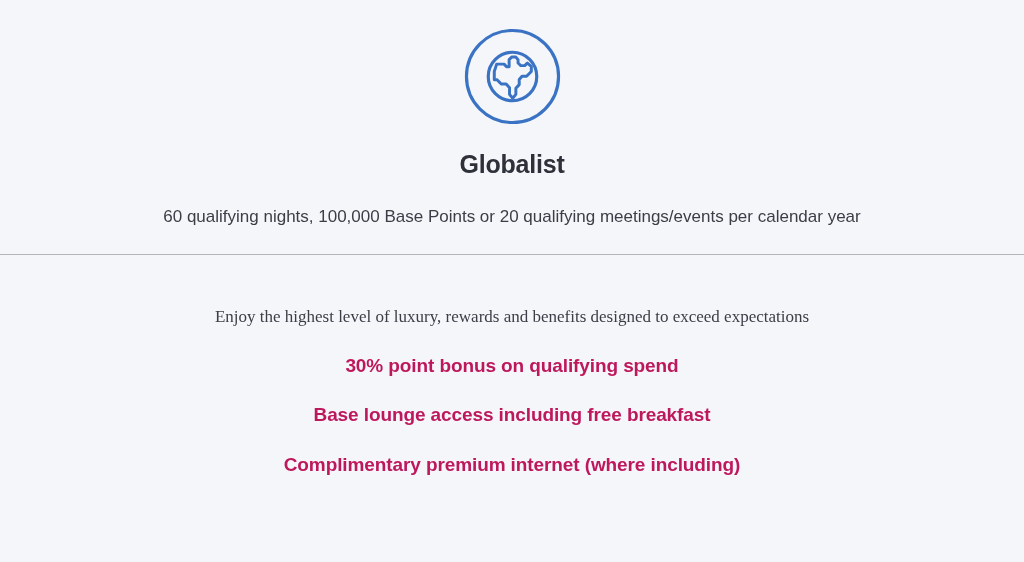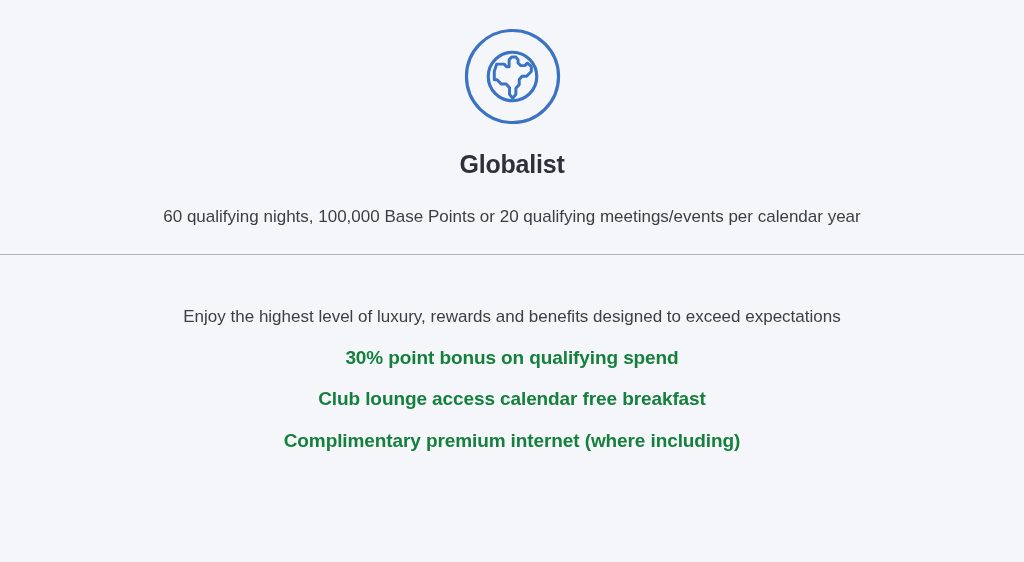--- a/index.html
+++ b/index.html
@@ -72,34 +72,35 @@
     flex-direction: column;
     align-items: center;
     padding-top: 44px;
   }
 
   .benefits-intro {
     font-size: 17px;
     font-weight: normal;
     color: #3b3e46;
     line-height: 1.2;
+    font-family: Liberation Serif, serif;
   }
 
   .benefit-list {
     list-style: none;
     margin: 0;
     padding: 0;
     width: 100%;
   }
 
   .benefit-item {
-    margin-top: 18px;
+    margin-top: 26px;
     font-size: 19px;
     font-weight: bold;
-    color: #15803d;
+    color: #be185d;
     text-align: center;
     line-height: 1.25;
     letter-spacing: -0.1px;
   }
 </style>
 </head>
 <body>
 
 <div class="tier-card">
 
@@ -122,18 +123,18 @@
 
     <hr class="tier-divider">
   </div>
 
   <div class="tier-benefits">
 
     <div class="benefits-intro">Enjoy the highest level of luxury, rewards and benefits designed to exceed expectations</div>
 
     <ul class="benefit-list">
       <li class="benefit-item">30% point bonus on qualifying spend</li>
-      <li class="benefit-item">Club lounge access calendar free breakfast</li>
+      <li class="benefit-item">Base lounge access including free breakfast</li>
       <li class="benefit-item">Complimentary premium internet (where including)</li>
     </ul>
   </div>
 
 </div>
 
 </body></html>

